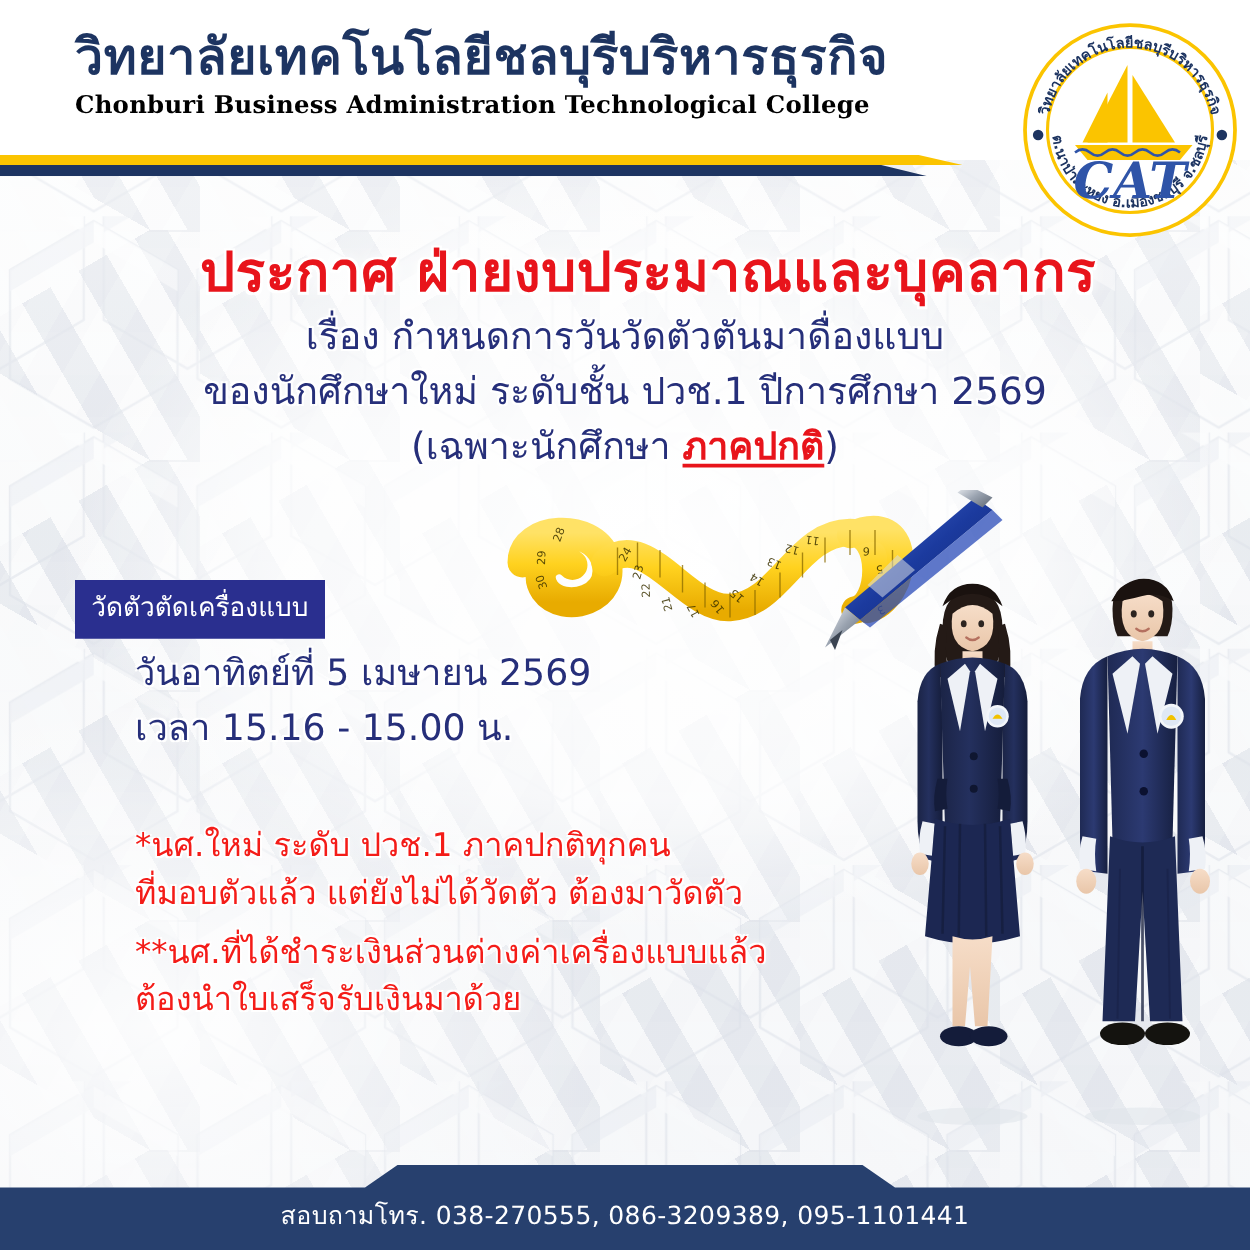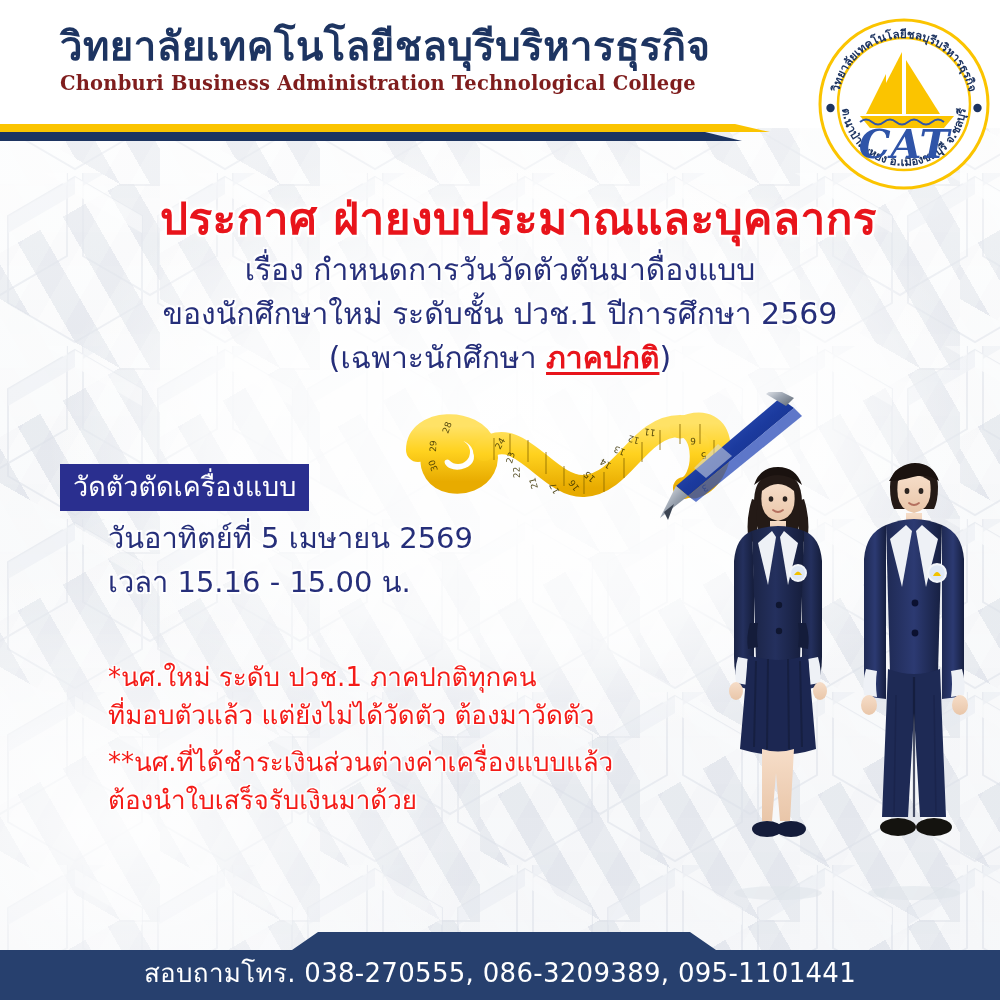--- a/index.html
+++ b/index.html
@@ -37,21 +37,21 @@
   .header{position:absolute;left:0;top:0;width:1000px;height:128px;background:#ffffff;z-index:6;}
   .header-inner{position:absolute;left:60px;top:22px;width:660px;}
   .th-name{
     font-family:"DejaVu Serif","Liberation Serif",serif;
     font-weight:bold;font-size:40px;line-height:48px;letter-spacing:.5px;
     color:#1d3461;white-space:nowrap;
   }
   .en-name{
     font-family:"DejaVu Serif","Liberation Serif",serif;
     font-weight:bold;font-size:19.5px;line-height:24px;letter-spacing:.2px;
-    color:#7f1d1d;white-space:nowrap;margin-top:2px;
+    color:#000000;white-space:nowrap;margin-top:2px;
   }
 
   
   .divider-yellow{
     position:absolute;left:0;top:124px;width:770px;height:8px;background:#fbc400;z-index:7;
     clip-path:polygon(0 0,735px 0,770px 100%,0 100%);
   }
   .divider-navy{
     position:absolute;left:0;top:132px;width:742px;height:9px;background:#1d3461;z-index:7;
     clip-path:polygon(0 0,705px 0,742px 100%,0 100%);
@@ -82,21 +82,21 @@
   .tape{position:absolute;left:388px;top:392px;width:420px;height:130px;z-index:4;}
 
   
   .students{position:absolute;left:690px;top:455px;width:320px;height:460px;z-index:4;}
 
   
   .badge{
     position:absolute;left:60px;top:464px;z-index:6;
     background:#2a2f8f;color:#ffffff;
     font-family:"DejaVu Sans","Liberation Sans",sans-serif;
-    font-size:27px;line-height:27px;padding:9px 13px 11px 13px;
+    font-size:21px;line-height:27px;padding:9px 13px 11px 13px;
     white-space:nowrap;
   }
   .info{
     position:absolute;left:108px;top:516px;width:560px;z-index:6;
     font-family:"DejaVu Sans","Liberation Sans",sans-serif;
   }
   .info-line{
     font-size:29px;line-height:44px;color:#262f7a;white-space:nowrap;
     text-shadow:-1.6px -1.6px 0 #fff,1.6px -1.6px 0 #fff,-1.6px 1.6px 0 #fff,1.6px 1.6px 0 #fff,0 0 8px #fff;
   }
@@ -109,21 +109,21 @@
   .note-gap{height:9px;}
 
   
   .footer{position:absolute;left:0;bottom:0;width:1000px;height:68px;z-index:8;}
   .footer-shape{position:absolute;inset:0;background:#27406e;
     clip-path:polygon(0 18px, 292px 18px, 318px 0, 690px 0, 716px 18px, 1000px 18px, 1000px 68px, 0 68px);}
   .footer-text{
     position:absolute;left:0;top:0;width:1000px;height:68px;
     display:flex;align-items:center;justify-content:center;padding-top:12px;box-sizing:border-box;
     font-family:"DejaVu Sans","Liberation Sans",sans-serif;
-    font-size:26px;color:#ffffff;letter-spacing:.3px;white-space:nowrap;
+    font-size:20px;color:#ffffff;letter-spacing:.3px;white-space:nowrap;
   }
 </style>
 </head>
 <body>
 
 <div class="poster">
 
   <div class="bg-hex"></div>
   <svg class="hexline" viewBox="0 0 1000 1000" preserveAspectRatio="none">
     <defs>

